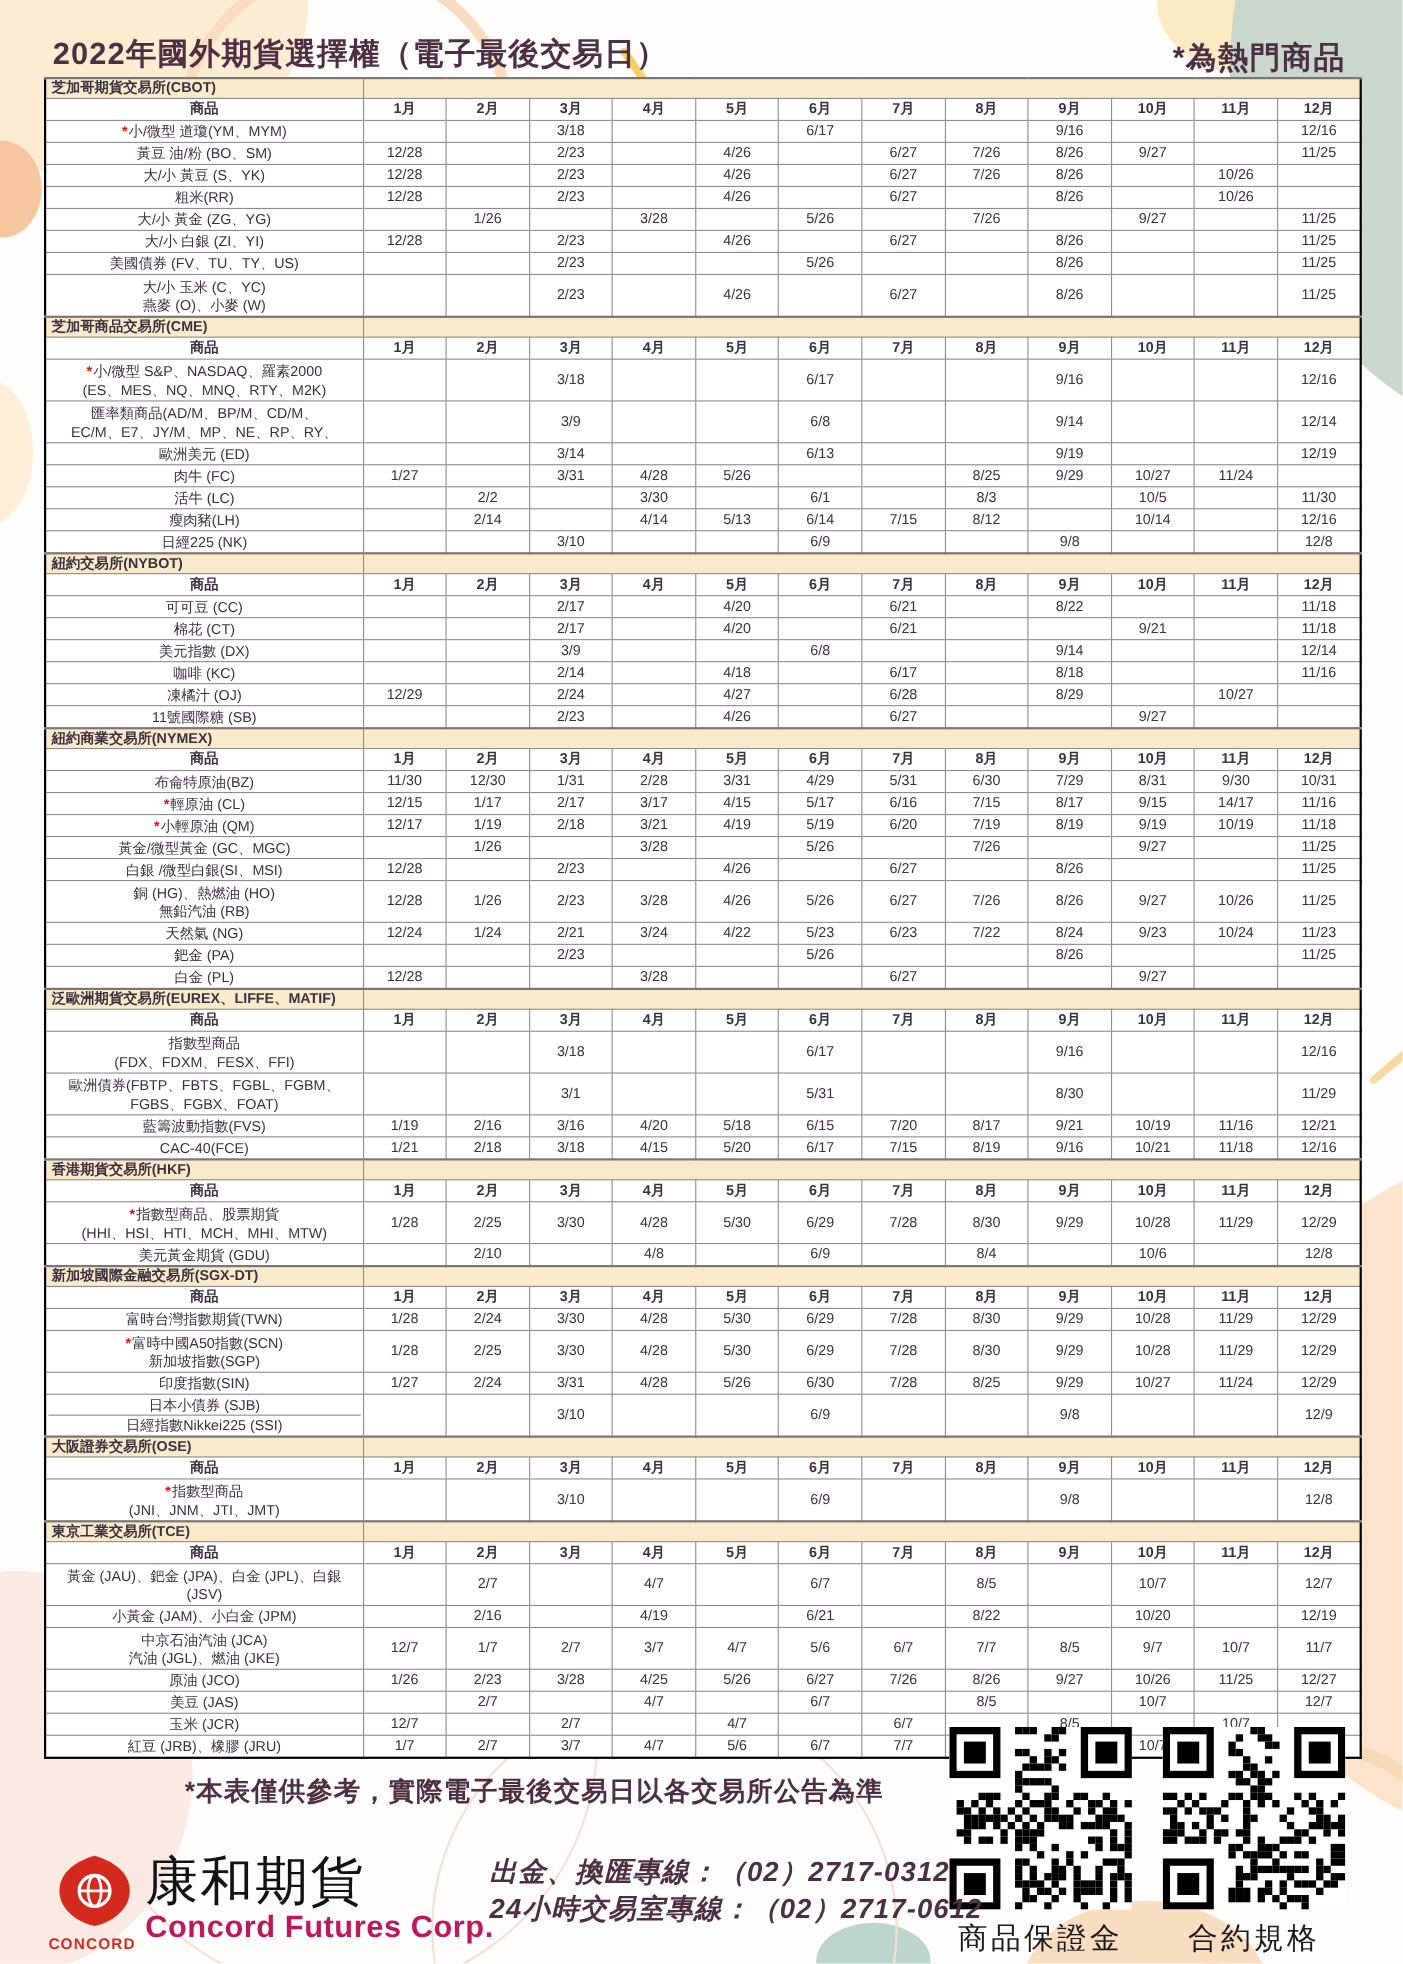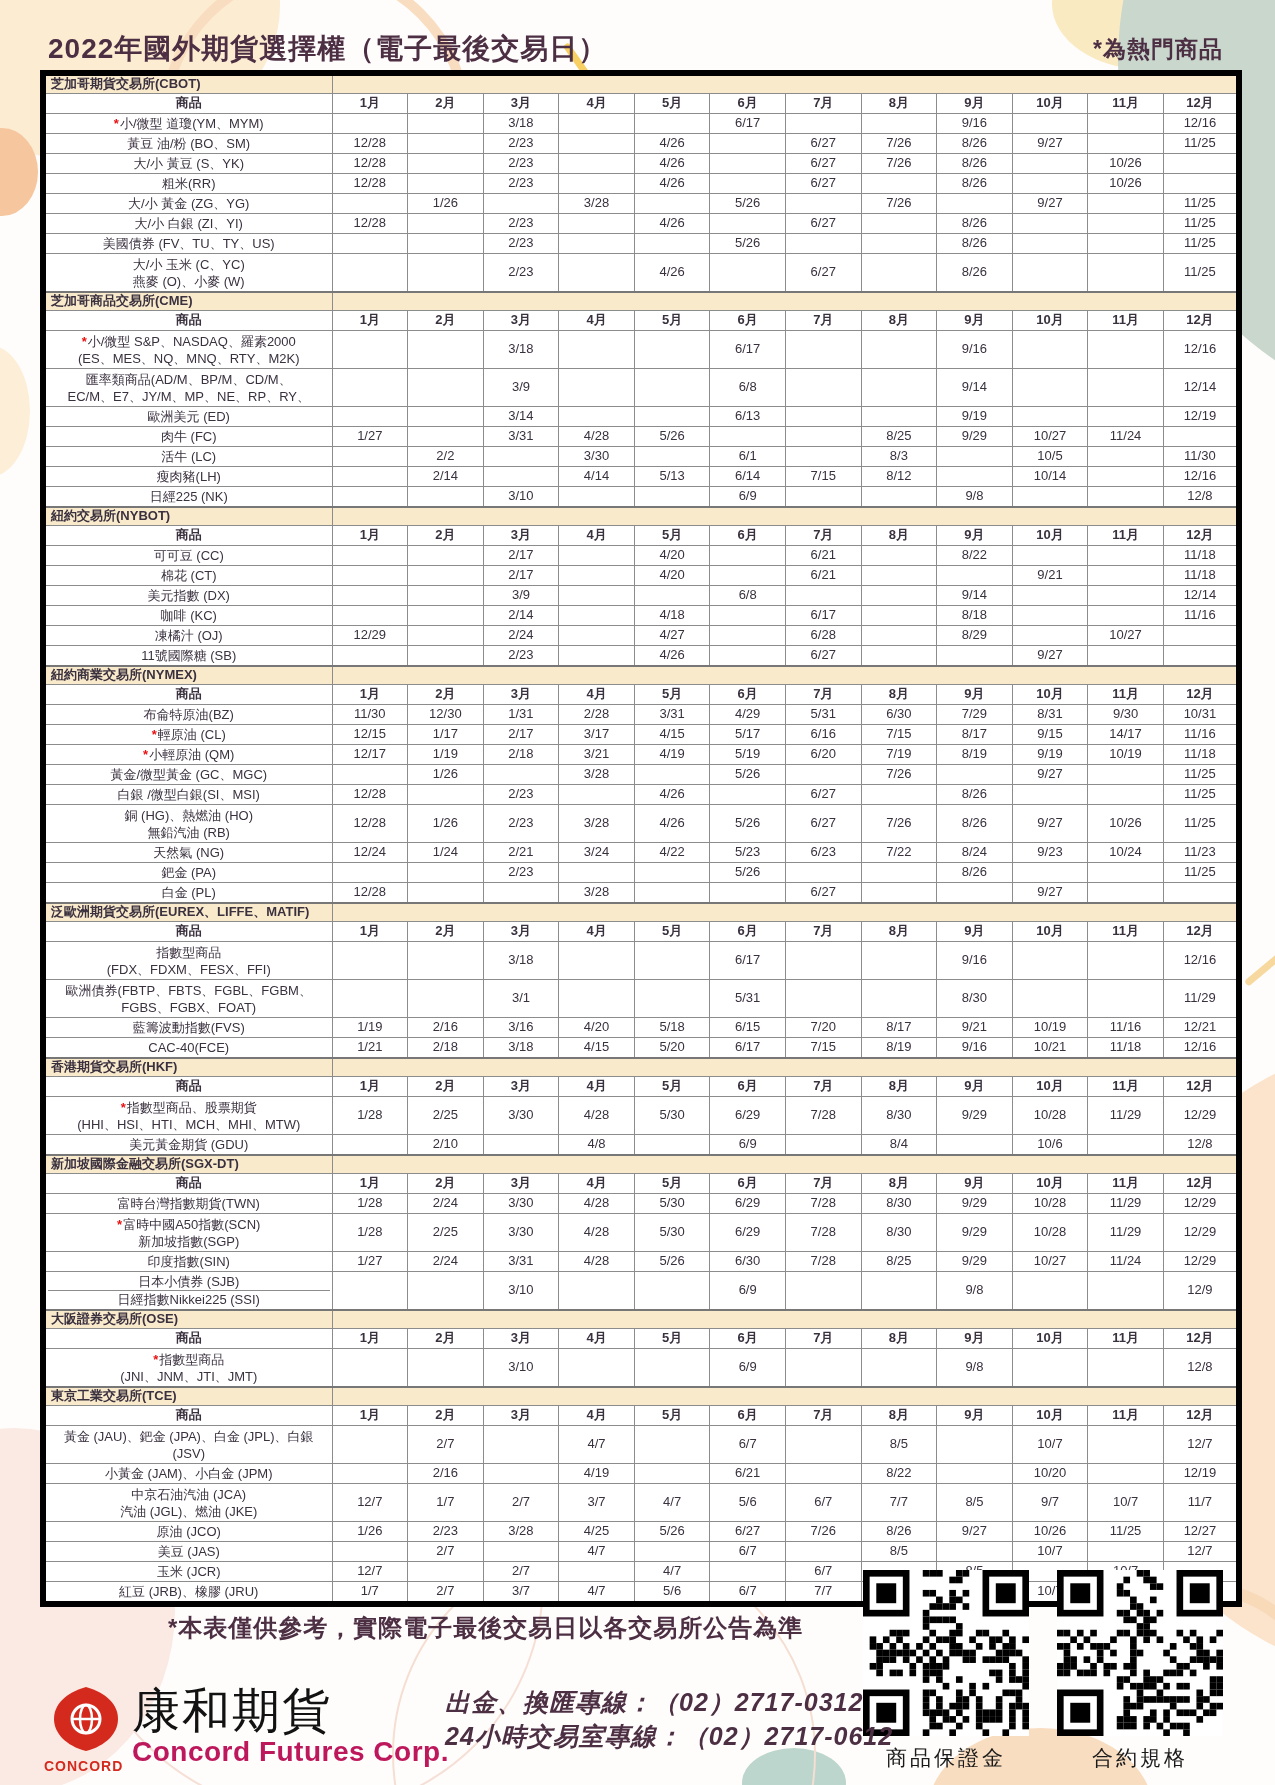--- a/index.html
+++ b/index.html
@@ -11,27 +11,27 @@
   }
   .deco{position:absolute;border-radius:50%;z-index:0;}
   .content{position:absolute;inset:0;z-index:1;}
 
   .page-title{
     position:absolute;left:48px;top:30px;
     font-size:28px;font-weight:bold;color:#4d2f44;letter-spacing:1px;
   }
   .hot-note{
     position:absolute;right:52px;top:34px;
-    font-size:23px;font-weight:bold;color:#4d2f44;letter-spacing:1px;
+    font-size:28px;font-weight:bold;color:#4d2f44;letter-spacing:1px;
   }
 
   table.cal{
     position:absolute;left:40px;top:70px;width:1196px;
     border-collapse:collapse;table-layout:fixed;
-    border:6px solid #000000;
+    border:2px solid #000000;
   }
   table.cal td{
     border:1px solid #8c8c8c;background:#ffffff;
     text-align:center;vertical-align:middle;
     font-size:13px;color:#3a313f;
     height:19px;padding:0 2px;line-height:1.25;
   }
   tr.sec td{
     background:#faeacc;height:17px;
     border-top:2px solid #777777;
@@ -51,21 +51,21 @@
   .disclaimer{
     position:absolute;left:168px;top:1612px;
     font-size:24px;font-weight:bold;color:#4d2f44;letter-spacing:1px;
   }
 
   .qr{position:absolute;width:166px;}
   .qr svg{display:block;background:#fff;}
   .qr-label{
     margin-top:8px;text-align:center;
     font-family:Liberation Serif, serif;
-    font-size:21px;color:#1a1a1a;letter-spacing:3px;white-space:nowrap;
+    font-size:27px;color:#1a1a1a;letter-spacing:3px;white-space:nowrap;
   }
   #qr1{left:863px;top:1570px;}
   #qr2{left:1057px;top:1570px;}
 
   .logo-block{position:absolute;left:44px;top:1686px;display:flex;align-items:flex-start;}
   .logo-mark{width:78px;text-align:right;}
   .logo-concord{
     color:#d42a1e;font-weight:bold;font-size:14px;letter-spacing:1px;margin-top:2px;
   }
   .logo-text{margin-left:10px;}

